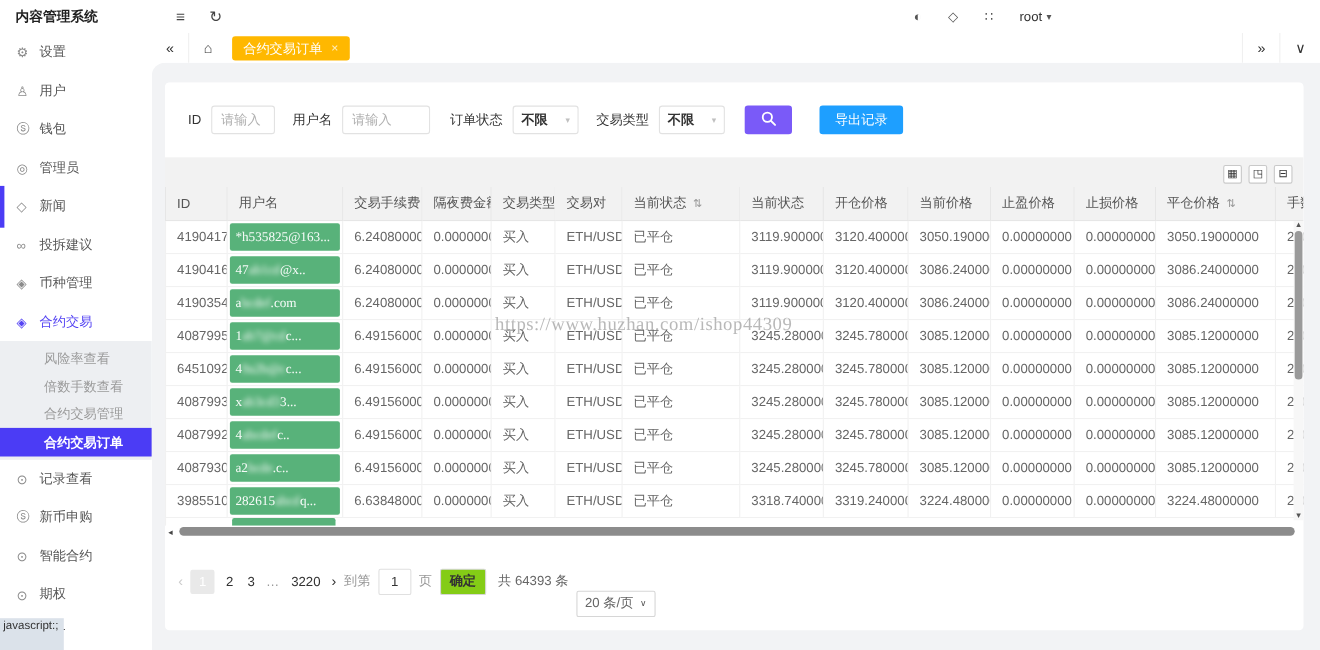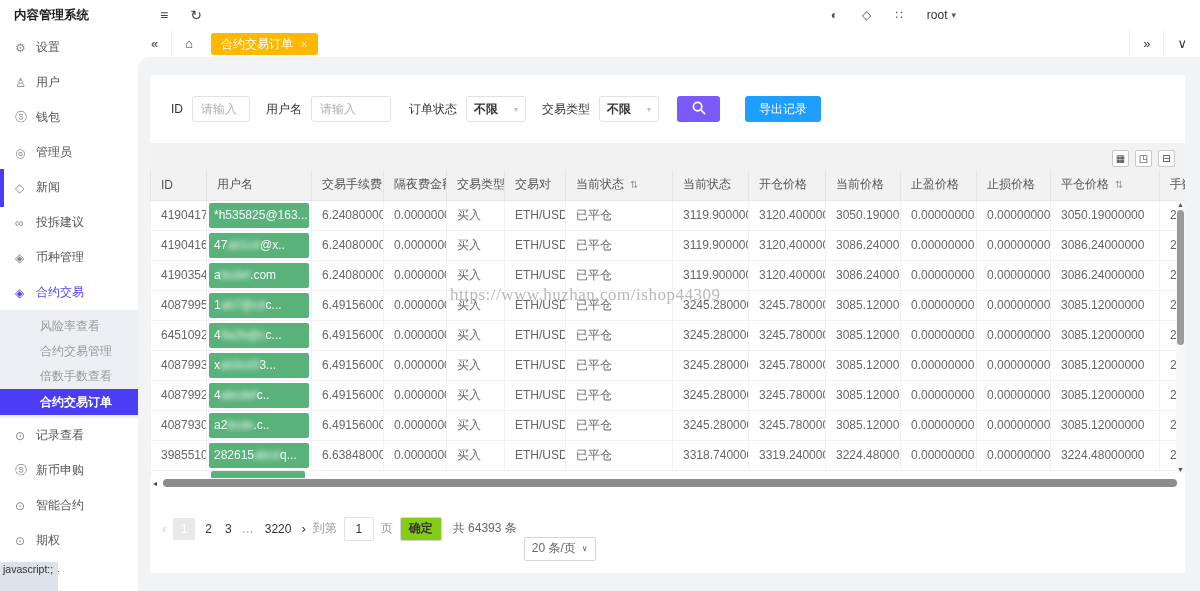--- a/index.html
+++ b/index.html
@@ -53,21 +53,21 @@
 
   
   .table-toolbar { height:27px; background:#f2f2f2; display:flex; align-items:center; justify-content:flex-end; gap:6px; padding:4px 10px 0 0; }
   .tt-btn { width:17px; height:17px; background:#fff; border:1px solid #c9c9c9; border-radius:2px; font-size:10px; line-height:15px; text-align:center; color:#333; cursor:pointer; }
 
   
   .table-wrap { position:relative; width:1035px; overflow:hidden; }
   table { border-collapse:collapse; table-layout:fixed; width:1069px; }
   thead th { background:#f2f2f2; height:30px; font-weight:normal; color:#555; text-align:left; padding:0 0 0 10px; border:1px solid #e6e6e6; border-top:none; font-size:12px; white-space:nowrap; overflow:hidden; }
   tbody td { height:29px; background:#fff; color:#666; padding:0 0 0 10px; border:1px solid #f1f1f1; white-space:nowrap; overflow:hidden; font-size:12px; }
-  td.user-cell { padding:0 2px; }
+  td.user-cell { padding:0 2px;font-family:Liberation Serif, serif; }
   .user-badge { background:#58b27a; height:25px; margin:2px 0; border-radius:2px; color:rgba(255,255,255,.95); display:flex; align-items:center; padding:0 5px; overflow:hidden; white-space:nowrap; }
   .u-mid { filter:blur(2.5px); }
   .sort-glyph { color:#999; font-size:10px; margin-left:6px; }
 
   
   .vsb { position:absolute; right:0; top:31px; width:9px; height:272px; background:#f7f7f7; z-index:2; }
   .vsb .arr { position:absolute; left:0; width:9px; font-size:7px; color:#555; text-align:center; }
   .vsb .arr.up { top:0; } .vsb .arr.down { bottom:0; }
   .vsb .thumb { position:absolute; left:1px; top:9px; width:7px; height:135px; background:#9a9a9a; border-radius:4px; }
 
@@ -144,22 +144,22 @@
     <div class="s-item">
       <span class="glyph">◈</span>
       <span>币种管理</span>
     </div>
     <div class="s-item parent-active">
       <span class="glyph">◈</span>
       <span>合约交易</span>
     </div>
     <div class="submenu">
       <div class="sub-item">风险率查看</div>
+      <div class="sub-item">倍数手数查看</div>
       <div class="sub-item">合约交易管理</div>
-      <div class="sub-item">倍数手数查看</div>
       <div class="sub-item active">合约交易订单</div>
     </div>
     <div class="s-item">
       <span class="glyph">⊙</span>
       <span>记录查看</span>
     </div>
     <div class="s-item">
       <span class="glyph">ⓢ</span>
       <span>新币申购</span>
     </div>

